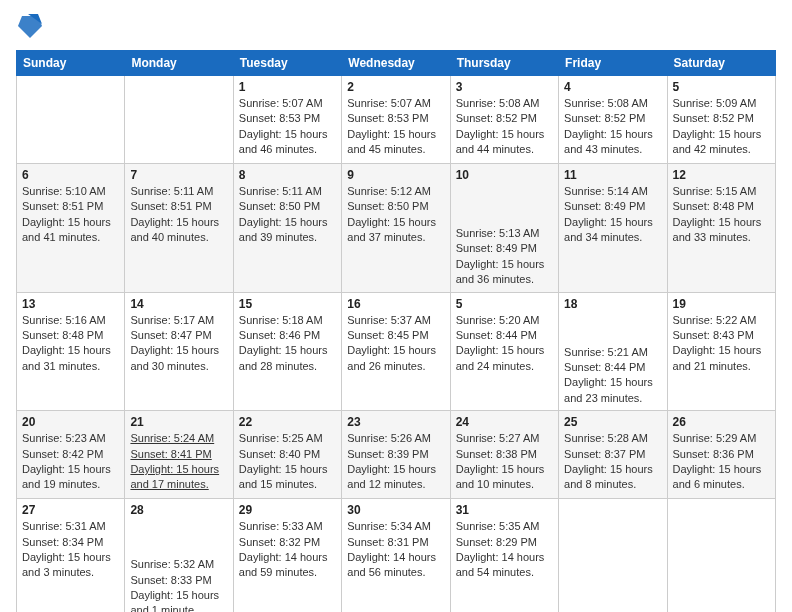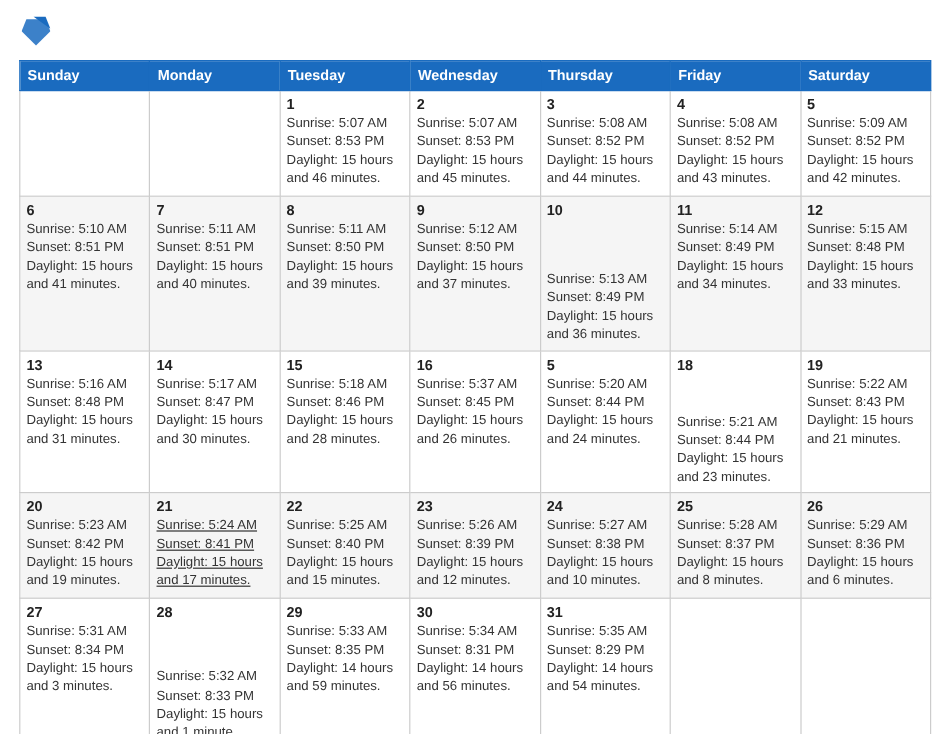--- a/index.html
+++ b/index.html
@@ -342,21 +342,21 @@
           <td>
             <span class="day-number">28</span>
             <div class="day-info" style="white-space: pre-line; margin-top: 40px;">Sunrise: 5:32 AM
 Sunset: 8:33 PM
 Daylight: 15 hours
 and 1 minute.</div>
           </td>
           <td>
             <span class="day-number">29</span>
             <div class="day-info" style="white-space: pre-line;">Sunrise: 5:33 AM
-Sunset: 8:35 PM
+Sunset: 8:32 PM
 Daylight: 14 hours
 and 59 minutes.</div>
           </td>
           <td>
             <span class="day-number">30</span>
             <div class="day-info" style="white-space: pre-line;">Sunrise: 5:34 AM
 Sunset: 8:31 PM
 Daylight: 14 hours
 and 56 minutes.</div>
           </td>

